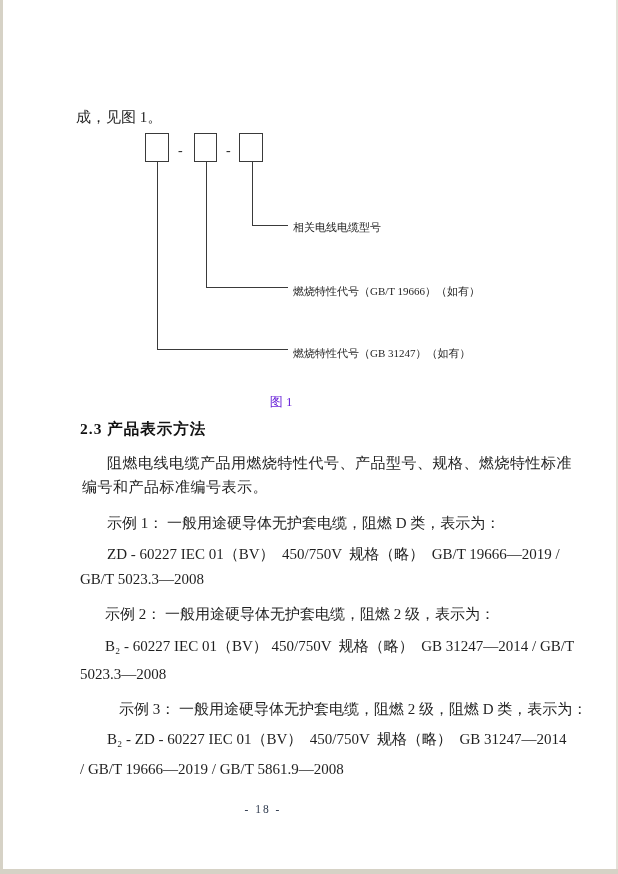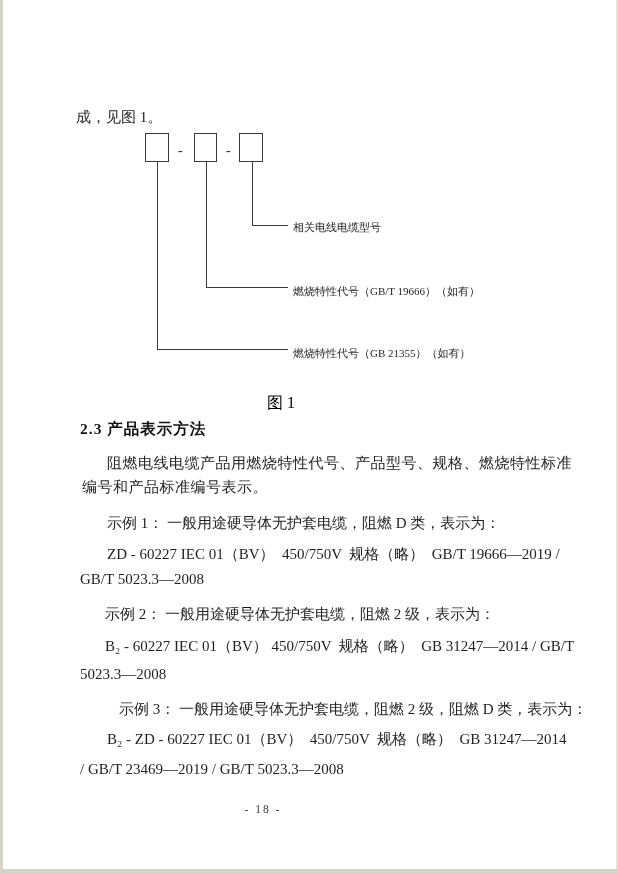--- a/index.html
+++ b/index.html
@@ -11,21 +11,21 @@
   .edge{position:absolute;background:#d6d2c6;}
   .edge-left{left:0;top:0;width:3px;height:874px;}
   .edge-right{right:0;top:0;width:2px;height:874px;background:#e4e1d8;}
   .edge-bottom{left:0;bottom:0;width:618px;height:5px;}
   .tline{position:absolute;white-space:pre;font-size:15px;line-height:20px;color:#1f1f1f;}
   .code{font-size:15px;}
   .box{position:absolute;width:24px;height:29px;border:1.5px solid #3a3a3a;background:#fff;box-sizing:border-box;}
   .dash{position:absolute;font-size:14px;color:#2f2f2f;line-height:10px;}
   .ln{position:absolute;background:#3a3a3a;}
   .fig-label{position:absolute;font-size:11px;line-height:13px;color:#1f1f1f;white-space:pre;}
-  .caption{position:absolute;left:0;width:562px;text-align:center;font-size:16px;color:#000000;}
+  .caption{position:absolute;left:0;width:562px;text-align:center;font-size:13px;color:#6d28d9;}
   .heading{position:absolute;font-weight:700;font-size:15.5px;letter-spacing:1px;color:#111;}
   .pagenum{position:absolute;left:0;width:526px;text-align:center;font-size:11.5px;color:#2f3a4e;letter-spacing:2px;}
 </style>
 </head>
 <body>
 
 <div class="edge edge-left"></div>
 <div class="edge edge-right"></div>
 <div class="edge edge-bottom"></div>
 
@@ -40,34 +40,34 @@
 
   <div class="ln" style="left:157px;top:162px;width:1px;height:188px;"></div>
   <div class="ln" style="left:157px;top:349px;width:131px;height:1px;"></div>
   <div class="ln" style="left:206px;top:162px;width:1px;height:126px;"></div>
   <div class="ln" style="left:206px;top:287px;width:82px;height:1px;"></div>
   <div class="ln" style="left:252px;top:162px;width:1px;height:64px;"></div>
   <div class="ln" style="left:252px;top:225px;width:36px;height:1px;"></div>
 
   <div class="fig-label" style="left:293px;top:221px;">相关电线电缆型号</div>
   <div class="fig-label" style="left:293px;top:285px;">燃烧特性代号（GB/T 19666）（如有）</div>
-  <div class="fig-label" style="left:293px;top:347px;">燃烧特性代号（GB 21355）（如有）</div>
+  <div class="fig-label" style="left:293px;top:347px;">燃烧特性代号（GB 31247）（如有）</div>
 
   <div class="caption" style="top:393px;">图 1</div>
 </div>
 
 <div class="heading" style="left:80px;top:419px;">2.3  产品表示方法</div>
 <div class="tline" style="left:107px;top:453px;letter-spacing:0.5px;">阻燃电线电缆产品用燃烧特性代号、产品型号、规格、燃烧特性标准</div>
 <div class="tline" style="left:82px;top:477px;letter-spacing:0.5px;">编号和产品标准编号表示。</div>
 
 <div class="tline" style="left:107px;top:513px;">示例 1： 一般用途硬导体无护套电缆，阻燃 D 类，表示为：</div>
 <div class="tline code" style="left:107px;top:544px;">ZD - 60227 IEC 01（BV）  450/750V  规格（略）  GB/T 19666—2019 /</div>
 <div class="tline code" style="left:80px;top:569px;">GB/T 5023.3—2008</div>
 
 <div class="tline" style="left:105px;top:604px;">示例 2： 一般用途硬导体无护套电缆，阻燃 2 级，表示为：</div>
 <div class="tline code" style="left:105px;top:636px;">B₂ - 60227 IEC 01（BV） 450/750V  规格（略）  GB 31247—2014 / GB/T</div>
 <div class="tline code" style="left:80px;top:664px;text-align:right;">5023.3—2008</div>
 
 <div class="tline" style="left:119px;top:699px;">示例 3： 一般用途硬导体无护套电缆，阻燃 2 级，阻燃 D 类，表示为：</div>
 <div class="tline code" style="left:107px;top:729px;">B₂ - ZD - 60227 IEC 01（BV）  450/750V  规格（略）  GB 31247—2014</div>
-<div class="tline code" style="left:80px;top:759px;">/ GB/T 23469—2019 / GB/T 5023.3—2008</div>
+<div class="tline code" style="left:80px;top:759px;">/ GB/T 19666—2019 / GB/T 5861.9—2008</div>
 
 <div class="pagenum" style="top:803px;">- 18 -</div>
 
 </body></html>

